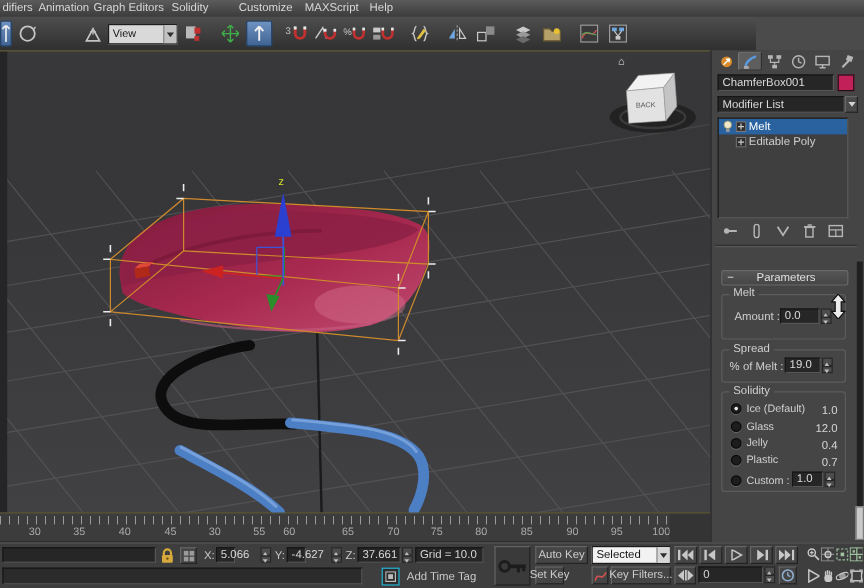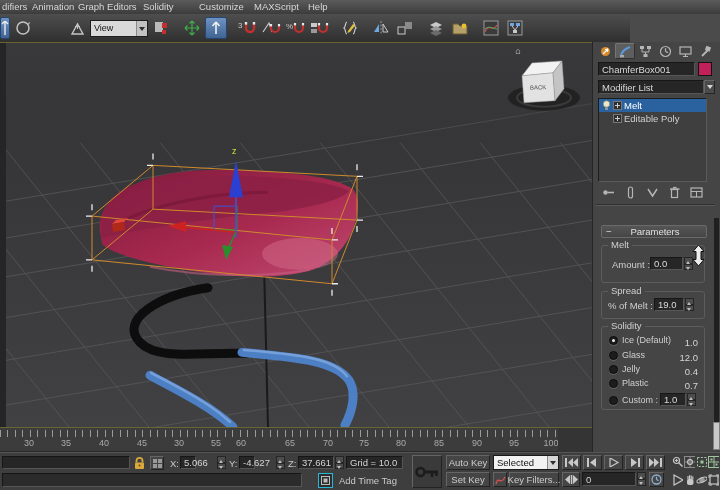--- a/index.html
+++ b/index.html
@@ -568,21 +568,21 @@
         <circle cx="5.5" cy="10" r="4" fill="none" stroke="#1c1c1c" stroke-width="2.5"></circle>
         <line x1="9.5" y1="10" x2="23" y2="10" stroke="#1c1c1c" stroke-width="3"></line>
         <line x1="17" y1="10" x2="17" y2="15" stroke="#1c1c1c" stroke-width="2.5"></line>
         <line x1="21.5" y1="10" x2="21.5" y2="14" stroke="#1c1c1c" stroke-width="2.5"></line>
       </svg>
     </div>
 
     <div class="bbtn" style="left:446px;top:2px;width:44px;height:15px">
         <span>Auto Key</span>
       </div>
-    <div class="bbtn" style="left:446px;top:19px;width:44px;height:15px">
+    <div class="bbtn" style="left:446px;top:19px;width:24px;height:15px">
         <span>Set Key</span>
       </div>
 
     <div class="whitecombo" style="left:493px;top:2px;width:66px;height:15px">
       <span>Selected</span>
       <span class="arr">
           <span class="caret"></span>
         </span>
     </div>
     <div class="bbtn" style="left:493px;top:19px;width:14px;height:15px">

